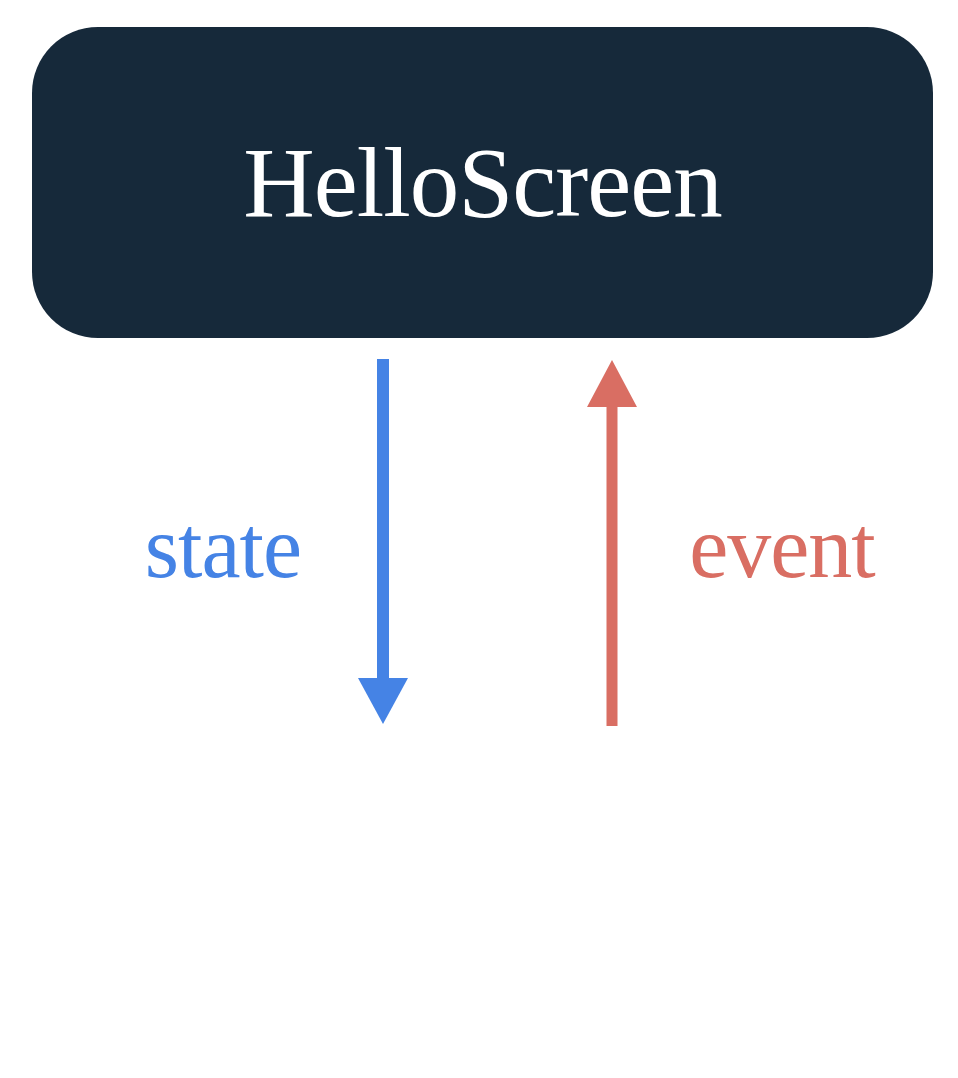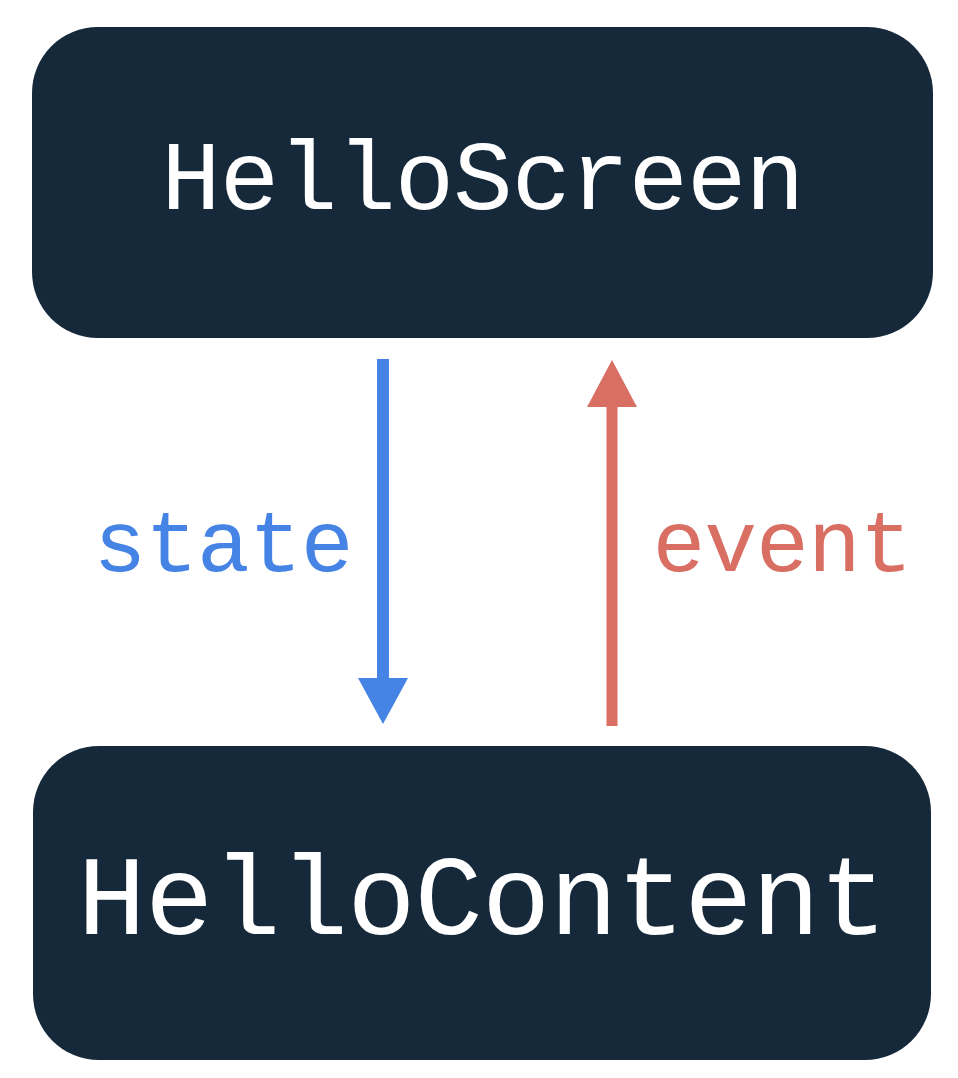--- a/index.html
+++ b/index.html
@@ -5,21 +5,21 @@
   html, body {
     margin: 0;
     padding: 0;
     background: #ffffff;
   }
   .canvas {
     position: relative;
     width: 958px;
     height: 1078px;
     background: var(--canvas-bg, #ffffff);
-    font-family: Liberation Mono, monospace;
+    font-family: Liberation Serif, serif;
     overflow: hidden;
   }
   .box {
     position: absolute;
     background: var(--box-fill, #16293A);
     color: var(--box-text, #ffffff);
     border-radius: 66px;
     display: flex;
     align-items: center;
     justify-content: center;
@@ -88,17 +88,14 @@
 
   <svg class="arrow arrow-up" viewBox="0 0 60 370" xmlns="http://www.w3.org/2000/svg">
     <polygon points="30,3 5,50 55,50" fill="#D96E63"></polygon>
     <line x1="30" y1="44" x2="30" y2="369" stroke-width="11" stroke="#D96E63"></line>
   </svg>
 
   <span class="flow-label event-label">event</span>
 
   <span class="flow-label state-label">state</span>
 
-  <div class="box box-bottom">
-    <span class="box-label">HelloContent</span>
-  </div>
 
 </div>
 
 </body></html>

